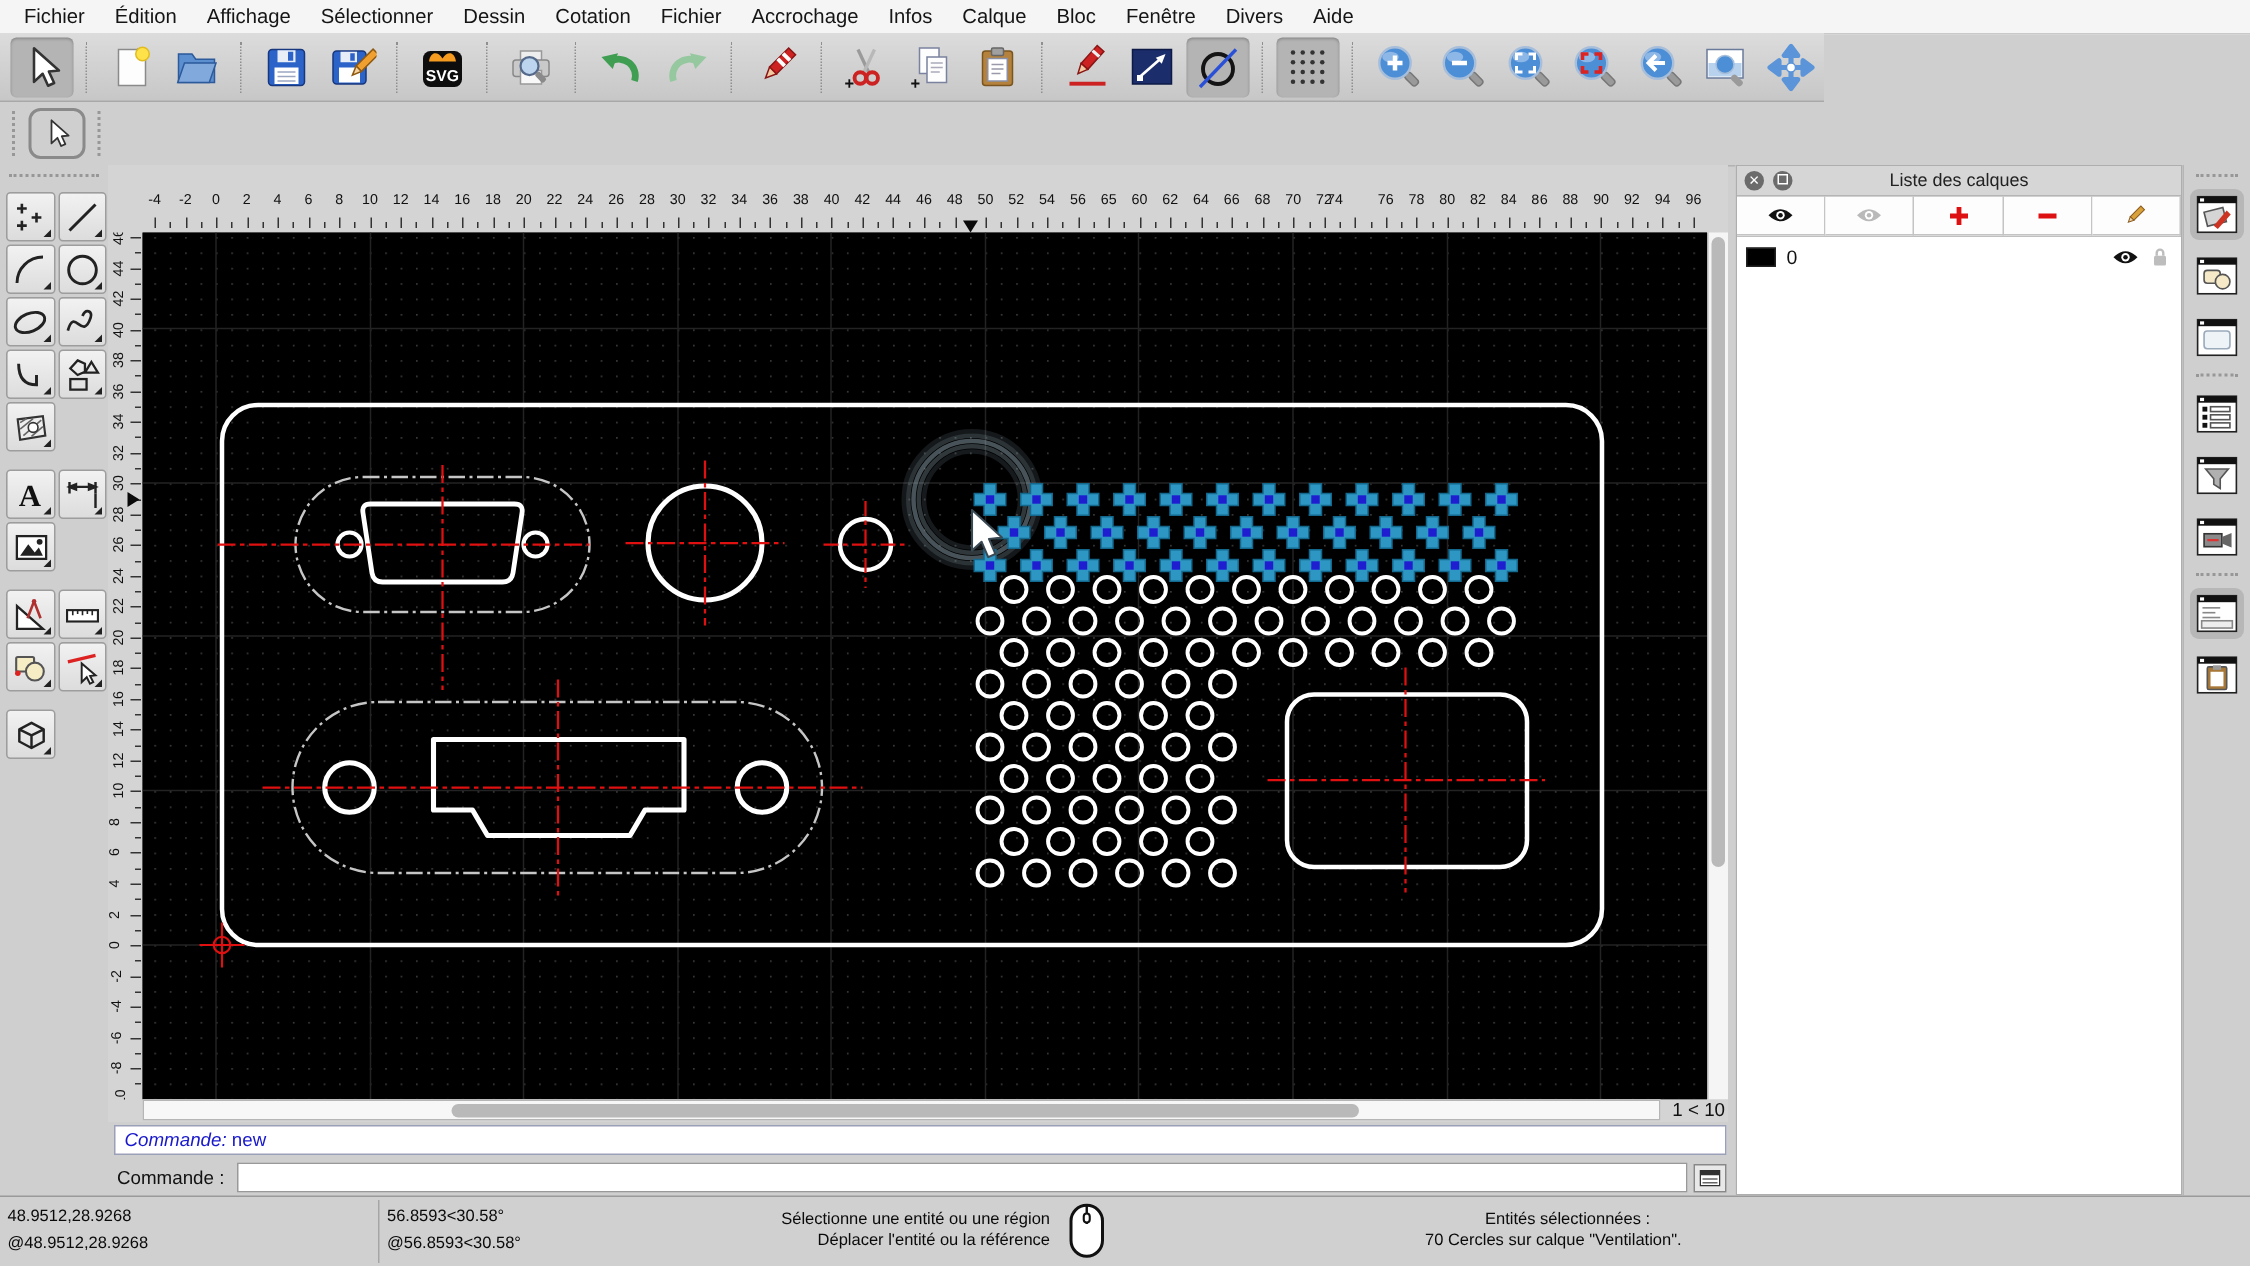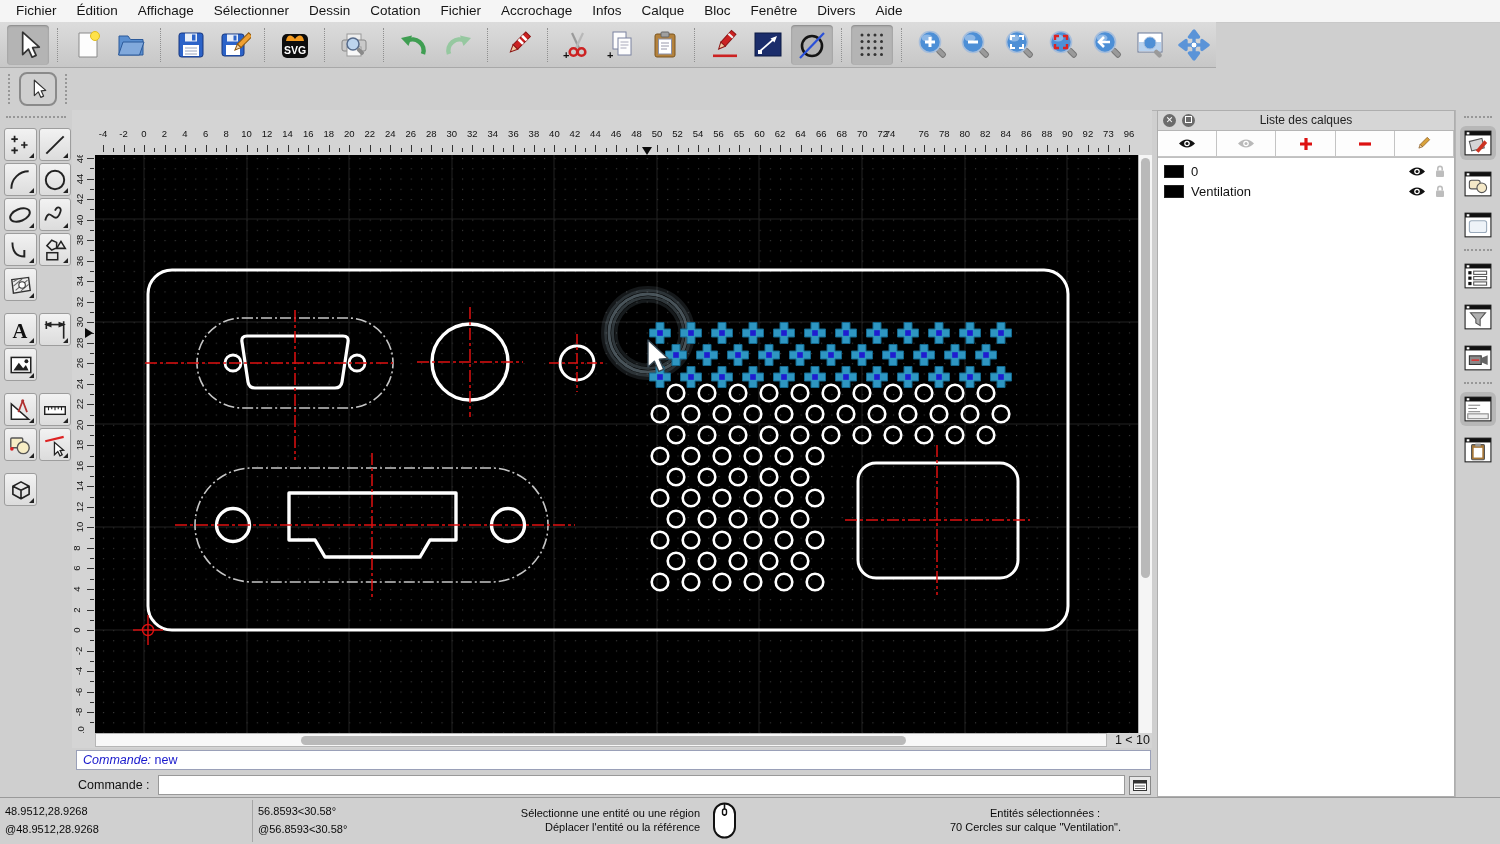--- a/index.html
+++ b/index.html
@@ -622,25 +622,25 @@
         <span class="hlabel" style="left:726.2px;">66</span>
         <span class="hlabel" style="left:746.7px;">68</span>
         <span class="hlabel" style="left:767.2px;">70</span>
         <span class="hlabel" style="left:787.7px;">72</span>
         <span class="hlabel" style="left:795px;">74</span>
         <span class="hlabel" style="left:828.8px;">76</span>
         <span class="hlabel" style="left:849.3px;">78</span>
         <span class="hlabel" style="left:869.8px;">80</span>
         <span class="hlabel" style="left:890.3px;">82</span>
         <span class="hlabel" style="left:910.8px;">84</span>
-        <span class="hlabel" style="left:931.4px;">86</span>
+        <span class="hlabel" style="left:931.4px;font-family:Liberation Mono, monospace;">86</span>
         <span class="hlabel" style="left:951.9px;">88</span>
         <span class="hlabel" style="left:972.4px;">90</span>
         <span class="hlabel" style="left:992.9px;">92</span>
-        <span class="hlabel" style="left:1013.4px;">73</span>
+        <span class="hlabel" style="left:1013.4px;">94</span>
         <span class="hlabel" style="left:1034.0px;">96</span>
         <div class="hmarker" style="left:551.7px;"></div>
       </div>
     <div class="vruler" id="vruler">
         <div class="vtick" style="top:577.6px;width:7px;"></div>
         <div class="vtick" style="top:567.3px;width:4px;"></div>
         <div class="vtick" style="top:557.1px;width:7px;"></div>
         <div class="vtick" style="top:546.8px;width:4px;"></div>
         <div class="vtick" style="top:536.6px;width:7px;"></div>
         <div class="vtick" style="top:526.3px;width:4px;"></div>
@@ -1030,37 +1030,20 @@
               <circle cx="9" cy="5.5" r="1.5" fill="#111"></circle>
             </svg>
           </span>
           <span class="licon">
             <svg width="12" height="14" viewBox="0 0 12 14">
               <rect x="2" y="6.5" width="8" height="6.5" rx="1" fill="#bdbdbd"></rect>
               <path d="M3.8 6.5 V4.6 a2.2 2.2 0 0 1 4.4 0 V6.5" fill="none" stroke="#bdbdbd" stroke-width="1.6"></path>
             </svg>
           </span>
         </div>
-        <div class="lrow">
-          <span class="lswatch" style="background:#000000;"></span>
-          <span class="lname">Ventilation</span>
-          <span class="licon">
-            <svg width="18" height="11" viewBox="0 0 18 11">
-              <path d="M1 5.5 Q9 -2.5 17 5.5 Q9 13.5 1 5.5 Z" fill="#111"></path>
-              <circle cx="9" cy="5.5" r="2.8" fill="#fff"></circle>
-              <circle cx="9" cy="5.5" r="1.5" fill="#111"></circle>
-            </svg>
-          </span>
-          <span class="licon">
-            <svg width="12" height="14" viewBox="0 0 12 14">
-              <rect x="2" y="6.5" width="8" height="6.5" rx="1" fill="#bdbdbd"></rect>
-              <path d="M3.8 6.5 V4.6 a2.2 2.2 0 0 1 4.4 0 V6.5" fill="none" stroke="#bdbdbd" stroke-width="1.6"></path>
-            </svg>
-          </span>
-        </div>
       </div>
   </div>
 
   <div class="dockstrip" id="dockstrip">
       <div class="ds-handle"></div>
       <button class="ds-btn pressed">
         <svg viewBox="0 0 26 24">
           <rect x="1" y="1" width="24" height="22" fill="#fff" stroke="#222"></rect>
           <rect x="1" y="1" width="24" height="4" fill="#111"></rect>
           <rect x="2.5" y="2" width="2.5" height="2" fill="#fff"></rect>

